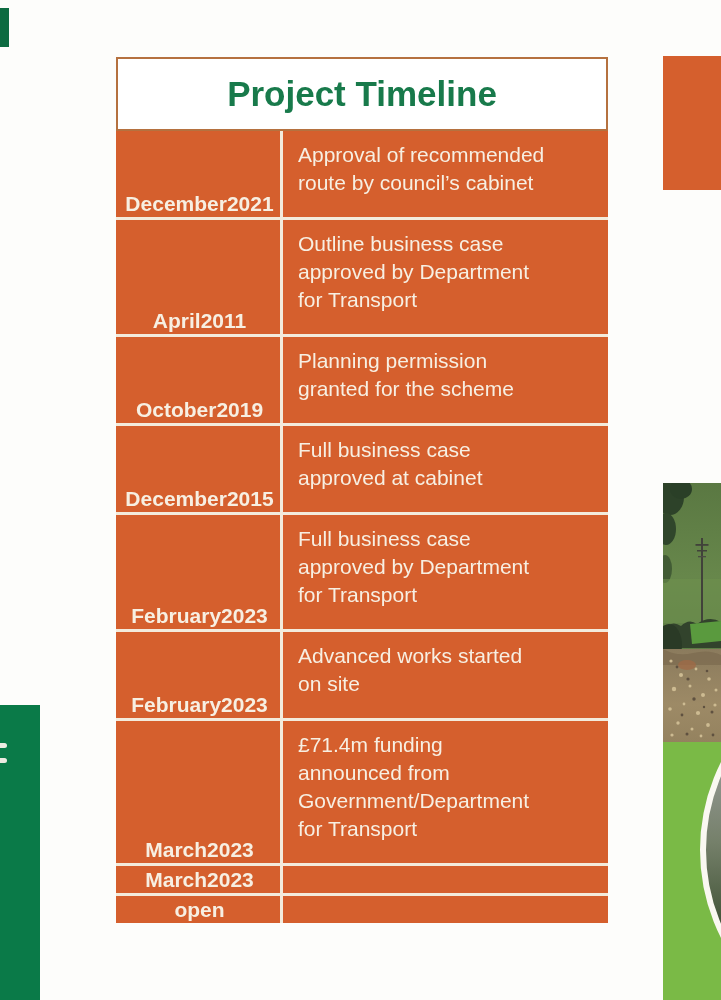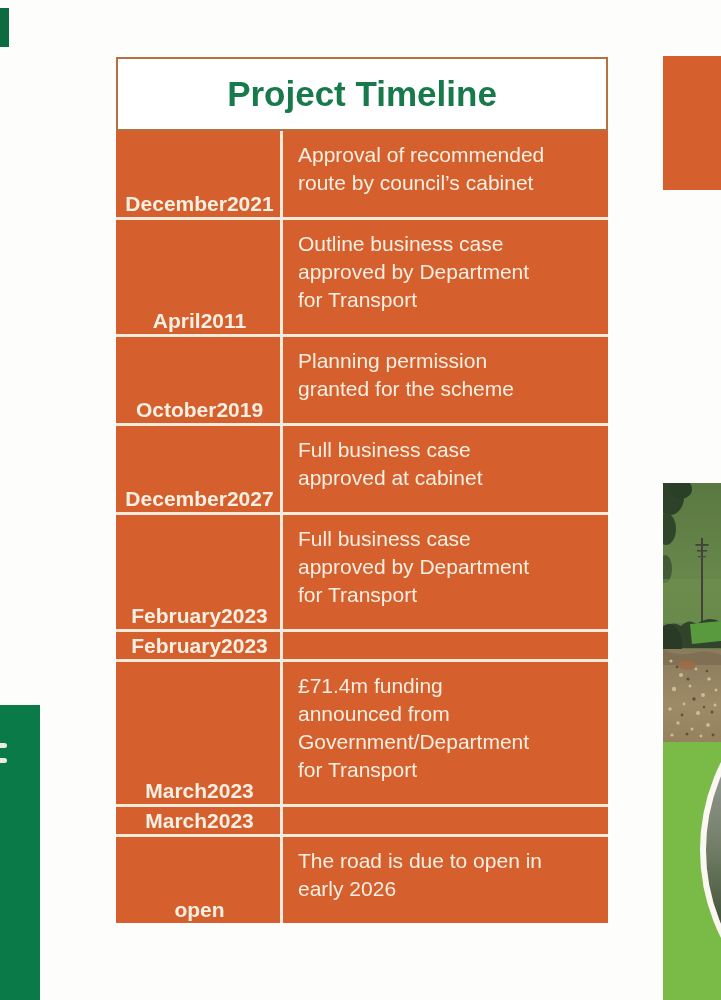--- a/index.html
+++ b/index.html
@@ -162,41 +162,43 @@
           <span>October</span>
           <span>2019</span>
         </div>
         <div class="desc-cell">Planning permission
 granted for the scheme</div>
       </div>
 
       <div class="tl-row">
         <div class="date-cell">
           <span>December</span>
-          <span>2027</span>
+          <span>2015</span>
         </div>
         <div class="desc-cell">Full business case
 approved at cabinet</div>
       </div>
 
       <div class="tl-row">
         <div class="date-cell">
           <span>February</span>
           <span>2023</span>
         </div>
         <div class="desc-cell">Full business case
 approved by Department
 for Transport</div>
       </div>
 
       <div class="tl-row">
         <div class="date-cell">
           <span>February</span>
           <span>2023</span>
         </div>
+        <div class="desc-cell">Advanced works started
+on site</div>
       </div>
 
       <div class="tl-row">
         <div class="date-cell">
           <span>March</span>
           <span>2023</span>
         </div>
         <div class="desc-cell">£71.4m funding
 announced from
 Government/Department
@@ -207,20 +209,18 @@
         <div class="date-cell">
           <span>March</span>
           <span>2023</span>
         </div>
       </div>
 
       <div class="tl-row">
         <div class="date-cell">
           <span>open</span>
         </div>
-        <div class="desc-cell">The road is due to open in
-early 2026</div>
       </div>
 
     </div>
   </div>
 
 </div>
 
 </body></html>

